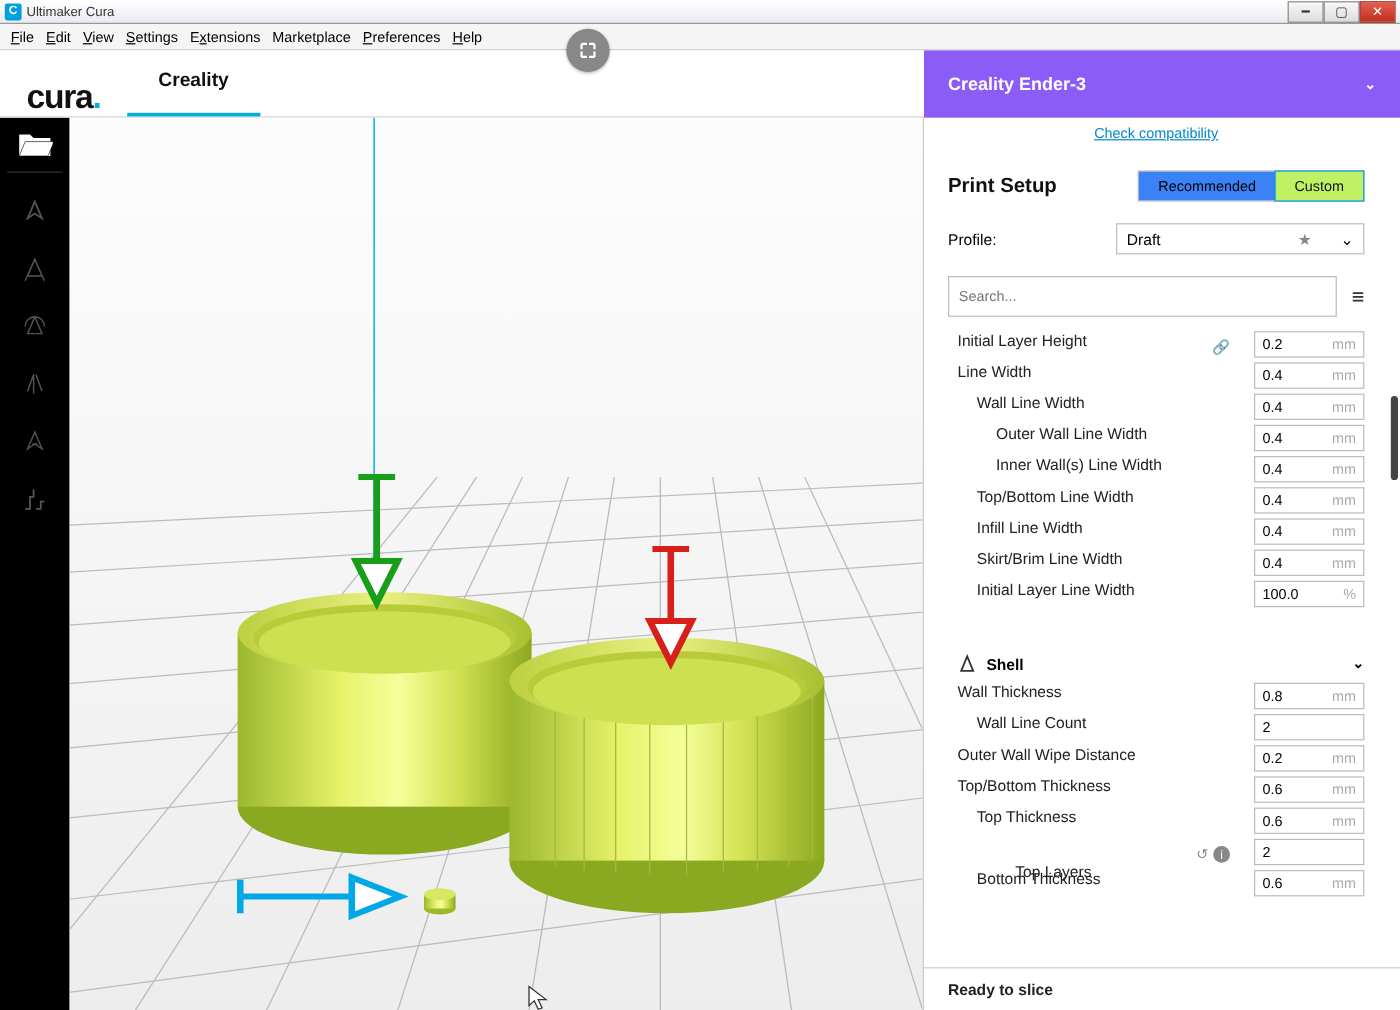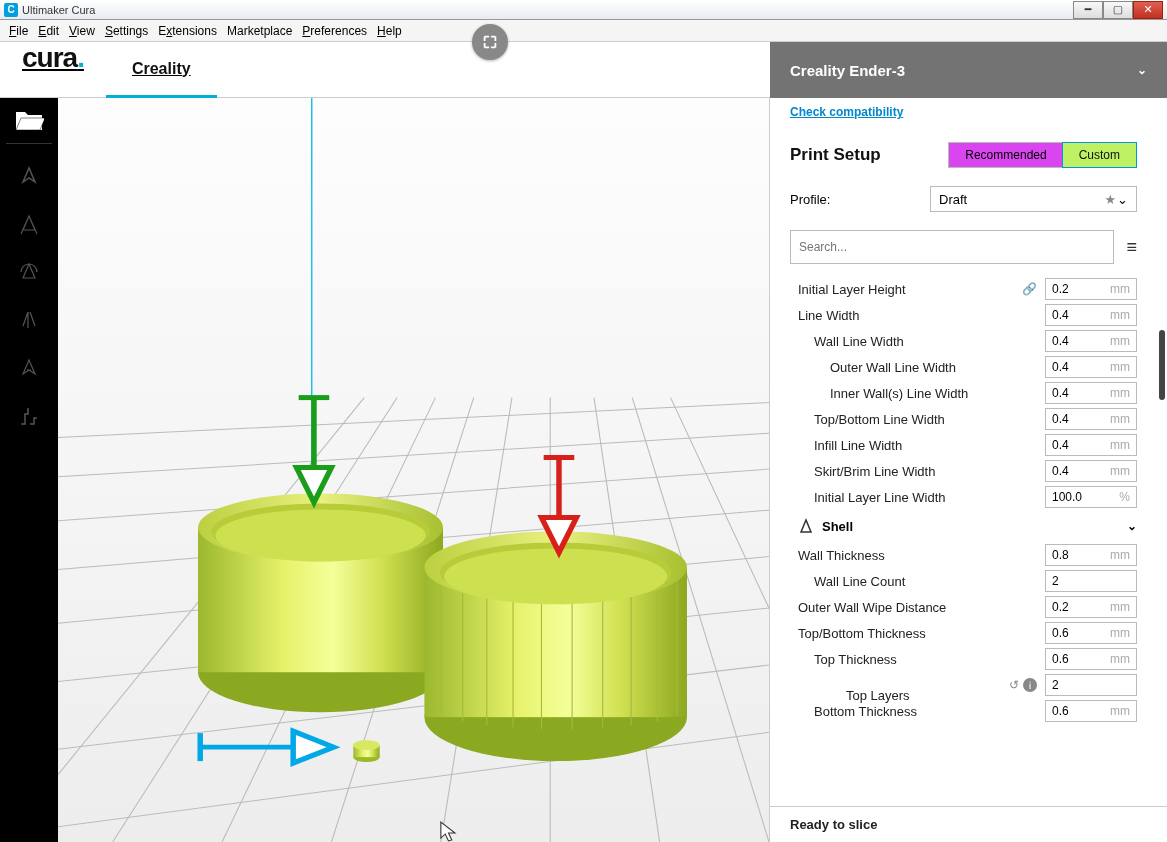--- a/index.html
+++ b/index.html
@@ -11,21 +11,21 @@
   .win-btns { margin-left: auto; display: flex; gap: 0; }
   .win-btn { width: 30px; height: 18px; display: flex; align-items:center; justify-content:center; font-size: 11px; border: 1px solid #888; background: linear-gradient(#f8f8f8,#ddd); }
   .win-close { background: linear-gradient(#e06050,#c03020); color: #fff; border-color:#a02010;}
   
   
   .menu-bar { height: 22px; background: #f5f5f5; display: flex; align-items: center; padding: 0 4px; font-size: 12px; gap: 0; border-bottom:1px solid #ccc;}
   .menu-item { padding: 2px 5px; cursor: pointer; }
   .menu-item u { text-decoration: underline; }
   
   
-  .header { height: 56px; background: #fff; display: flex; align-items: flex-start; border-bottom: 1px solid #ccc; position:relative;text-decoration:underline;}
+  .header { height: 56px; background: #fff; display: flex; align-items: flex-end; border-bottom: 1px solid #ccc; position:relative;}
   .logo { padding: 0 22px; font-size: 28px; font-weight: 900; letter-spacing: -1px; color:#111;}
   .logo .dot { color: #00b0d8; }
   .stage-tab { padding: 0 26px; height: 56px; display:flex; align-items:center; font-size: 16px; font-weight: bold; color: #888; cursor:pointer; border-bottom: 3px solid transparent;}
   .stage-tab.active { color: #111; border-bottom-color: #00b0d8; }
   .header-spacer { flex: 1; }
   .cube-views { display: flex; gap: 0; padding-right: 10px; }
   .cube { width: 22px; height: 22px; margin: 0 3px; display:flex; align-items:center; justify-content:center; cursor:pointer; }
   .cube svg { width: 18px; height:18px;}
   .view-select { width: 108px; height: 26px; border: 1px solid #bbb; font-size: 12px; padding: 0 6px; background:#fff; margin-right:8px;}
   
@@ -40,60 +40,60 @@
   .left-tool { width: 46px; height: 40px; display:flex; align-items:center; justify-content:center; color:#555; cursor:pointer;}
   .left-tool.light { color:#fff; }
   .left-tool.br { border-bottom: 1px solid #333; padding-bottom:8px; margin-bottom:4px;}
   
   
   .viewport { flex: 1; position: relative; background: linear-gradient(#fdfdfd, #ededed); overflow:hidden;}
   .viewport svg.scene { position:absolute; inset:0; width:100%; height:100%;}
   
   
   .rightpanel { width: 398px; background: #fff; display: flex; flex-direction: column; border-left: 1px solid #ccc; position:relative;}
-  .printer-bar { height: 56px; background: #737373; color: #fff; display: flex; align-items: center; padding: 0 20px; font-size: 15px; font-weight: bold; margin-top:-56px; position:relative; z-index:2;}
+  .printer-bar { height: 56px; background: #8b5cf6; color: #fff; display: flex; align-items: center; padding: 0 20px; font-size: 15px; font-weight: bold; margin-top:-56px; position:relative; z-index:2;}
   .printer-bar .chev { margin-left:auto; font-size: 12px;}
   
   .rp-body { flex:1; overflow:hidden; padding: 0; position:relative;}
   .rp-scroll { height:100%; overflow-y:auto; padding-right:10px;}
   .scroll-thumb { position:absolute; right:2px; top:232px; width:6px; height:70px; background:#444; border-radius:3px;}
   
   .material-row { display:flex; align-items:center; padding: 24px 20px 10px 20px; gap: 20px; font-size:13px;}
   .material-row label { color:#333; width:68px;}
   .sel { flex:1; height:28px; border:1px solid #bbb; padding:0 8px; font-size:13px; background:#fff;}
   
-  .compat { text-align:left; padding: 4px 20px 14px; font-weight: bold; }
+  .compat { text-align:center; padding: 4px 20px 14px; }
   .compat a { color:#0088cc; font-size:12px; text-decoration:underline; cursor:pointer;}
   
   .setup-head { display:flex; align-items:center; padding: 8px 20px; gap:10px;}
   .setup-head h3 { font-size:17px; font-weight:bold; color:#111; flex:1;}
   .seg { display:flex; border:1px solid #bbb;}
-  .seg-btn { padding: 5px 16px; font-size:12px; background:#d946ef; cursor:pointer; border:none;}
+  .seg-btn { padding: 5px 16px; font-size:12px; background:#3b82f6; cursor:pointer; border:none;}
   .seg-btn.on { outline:1px solid #0099dd; background:#bef264; color:#111;}
   
   .profile-row { display:flex; align-items:center; padding: 10px 20px; gap: 20px; font-size:13px;}
   .profile-row label {width: 120px;}
-  .profile-sel {flex:1; height:26px; border:1px solid #bbb; display:flex; align-items:center; padding:0 8px; font-size:13px; gap:1px;}
+  .profile-sel {flex:1; height:26px; border:1px solid #bbb; display:flex; align-items:center; padding:0 8px; font-size:13px; gap:24px;}
   .profile-sel .spacer{flex:1;}
   .star{color:#888;}
   
   .search-row { display:flex; align-items:center; padding: 8px 20px; gap:12px;}
   .search-in { flex:1; height:26px; border:1px solid #bbb; padding:16px 8px; font-size:12px;}
   .hamb { font-size:18px; color:#333; cursor:pointer;}
   
   .settings { padding: 4px 20px 0 28px; font-size:13px;}
-  .set-row { display:flex; align-items:center; height:26px; gap:4px;}
+  .set-row { display:flex; height:26px; gap:16px;}
   .set-label { flex:1; color:#222;}
   .set-label.i1{padding-left:16px;}
   .set-label.i2{padding-left:32px;}
   .set-label.i3{padding-left:48px; margin-top:20px;}
   .set-icons { display:flex; gap:4px; align-items:center; color:#888; font-size:12px; padding-right:4px;}
   .set-val { width:92px; height:22px; border:1px solid #bbb; display:flex; align-items:center; padding:0 6px; font-size:12px;}
   .set-val .unit{margin-left:auto; color:#aaa;}
-  .shell-head{font-weight:bold; display:flex; align-items:center; gap:8px; padding:4px 0;}
+  .shell-head{font-weight:bold; display:flex; align-items:center; gap:8px; padding:4px 0;margin-top:27px;}
   .shell-head .chev{margin-left:auto; font-size:12px;}
   
   .ready-bar { height:36px; border-top:1px solid #ccc; display:flex; align-items:center; padding:0 20px; font-size:13px; font-weight:bold; color:#222; background:#fff;}
 </style>
 </head>
 <body>
 
 <div class="win-title">
   <span class="icon">C</span>
   <span>Ultimaker Cura</span>

